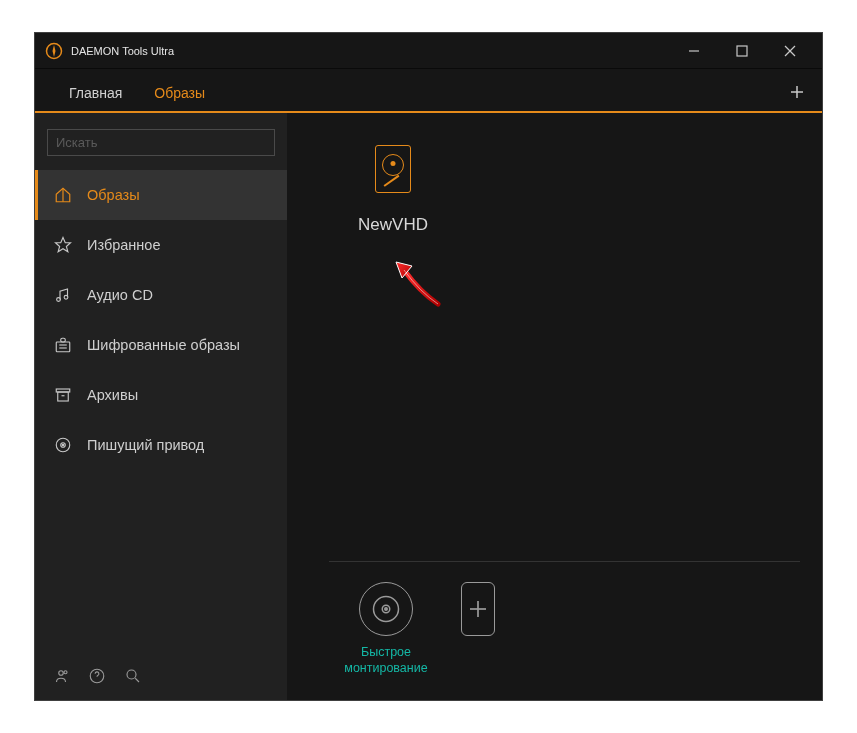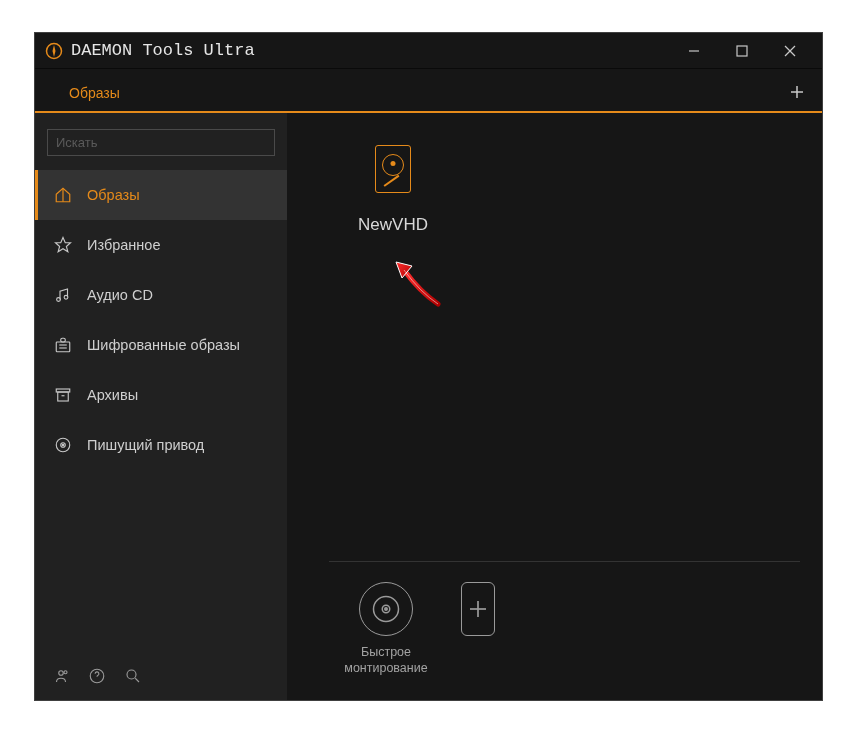--- a/index.html
+++ b/index.html
@@ -32,23 +32,22 @@
     .titlebar-icon {
       width: 18px;
       height: 18px;
       margin-right: 8px;
       display: flex;
       align-items: center;
       justify-content: center;
     }
     .titlebar-text1 {
       color: #e6e6e6;
-      font-size: 17px;
+      font-size: 11px;
       margin-right: 8px;
-      font-family: Liberation Mono, monospace;
     }
     .titlebar-text2 {
       color: #e58a1a;
       font-size: 12.5px;
     }
     .window-controls {
       margin-left: auto;
       display: flex;
       gap: 20px;
       padding-right: 8px;
@@ -221,21 +220,21 @@
       padding-top: 20px;
       display: flex;
       gap: 20px;
       padding-left: 2px;
       padding-bottom: 2px;
     }
     .quick-mount {
       display: flex;
       flex-direction: column;
       align-items: center;
-      color: #a3a3a3;
+      color: #14b8a6;
       font-size: 12.5px;
       line-height: 1.3;
       cursor: pointer;
       width: 110px;
     }
     .quick-mount .circ {
       width: 54px;
       height: 54px;
       border-radius: 50%;
       border: 1.5px solid #9a9a9a;
@@ -291,20 +290,21 @@
       <div class="wc">
         <svg width="12" height="12">
             <line x1="1" y1="1" x2="11" y2="11" stroke="#c8c8c8" stroke-width="1.2"></line>
             <line x1="11" y1="1" x2="1" y2="11" stroke="#c8c8c8" stroke-width="1.2"></line>
           </svg>
       </div>
     </div>
   </div>
 
   <div class="tabbar">
+    <div class="tab">Главная</div>
     <div class="tab active">Образы</div>
     <div class="tabbar-right">
       <svg width="14" height="14" viewBox="0 0 14 14">
           <line x1="7" y1="1" x2="7" y2="13" stroke="#c8c8c8" stroke-width="1.5"></line>
           <line x1="1" y1="7" x2="13" y2="7" stroke="#c8c8c8" stroke-width="1.5"></line>
         </svg>
     </div>
   </div>
 
   <div class="body">

